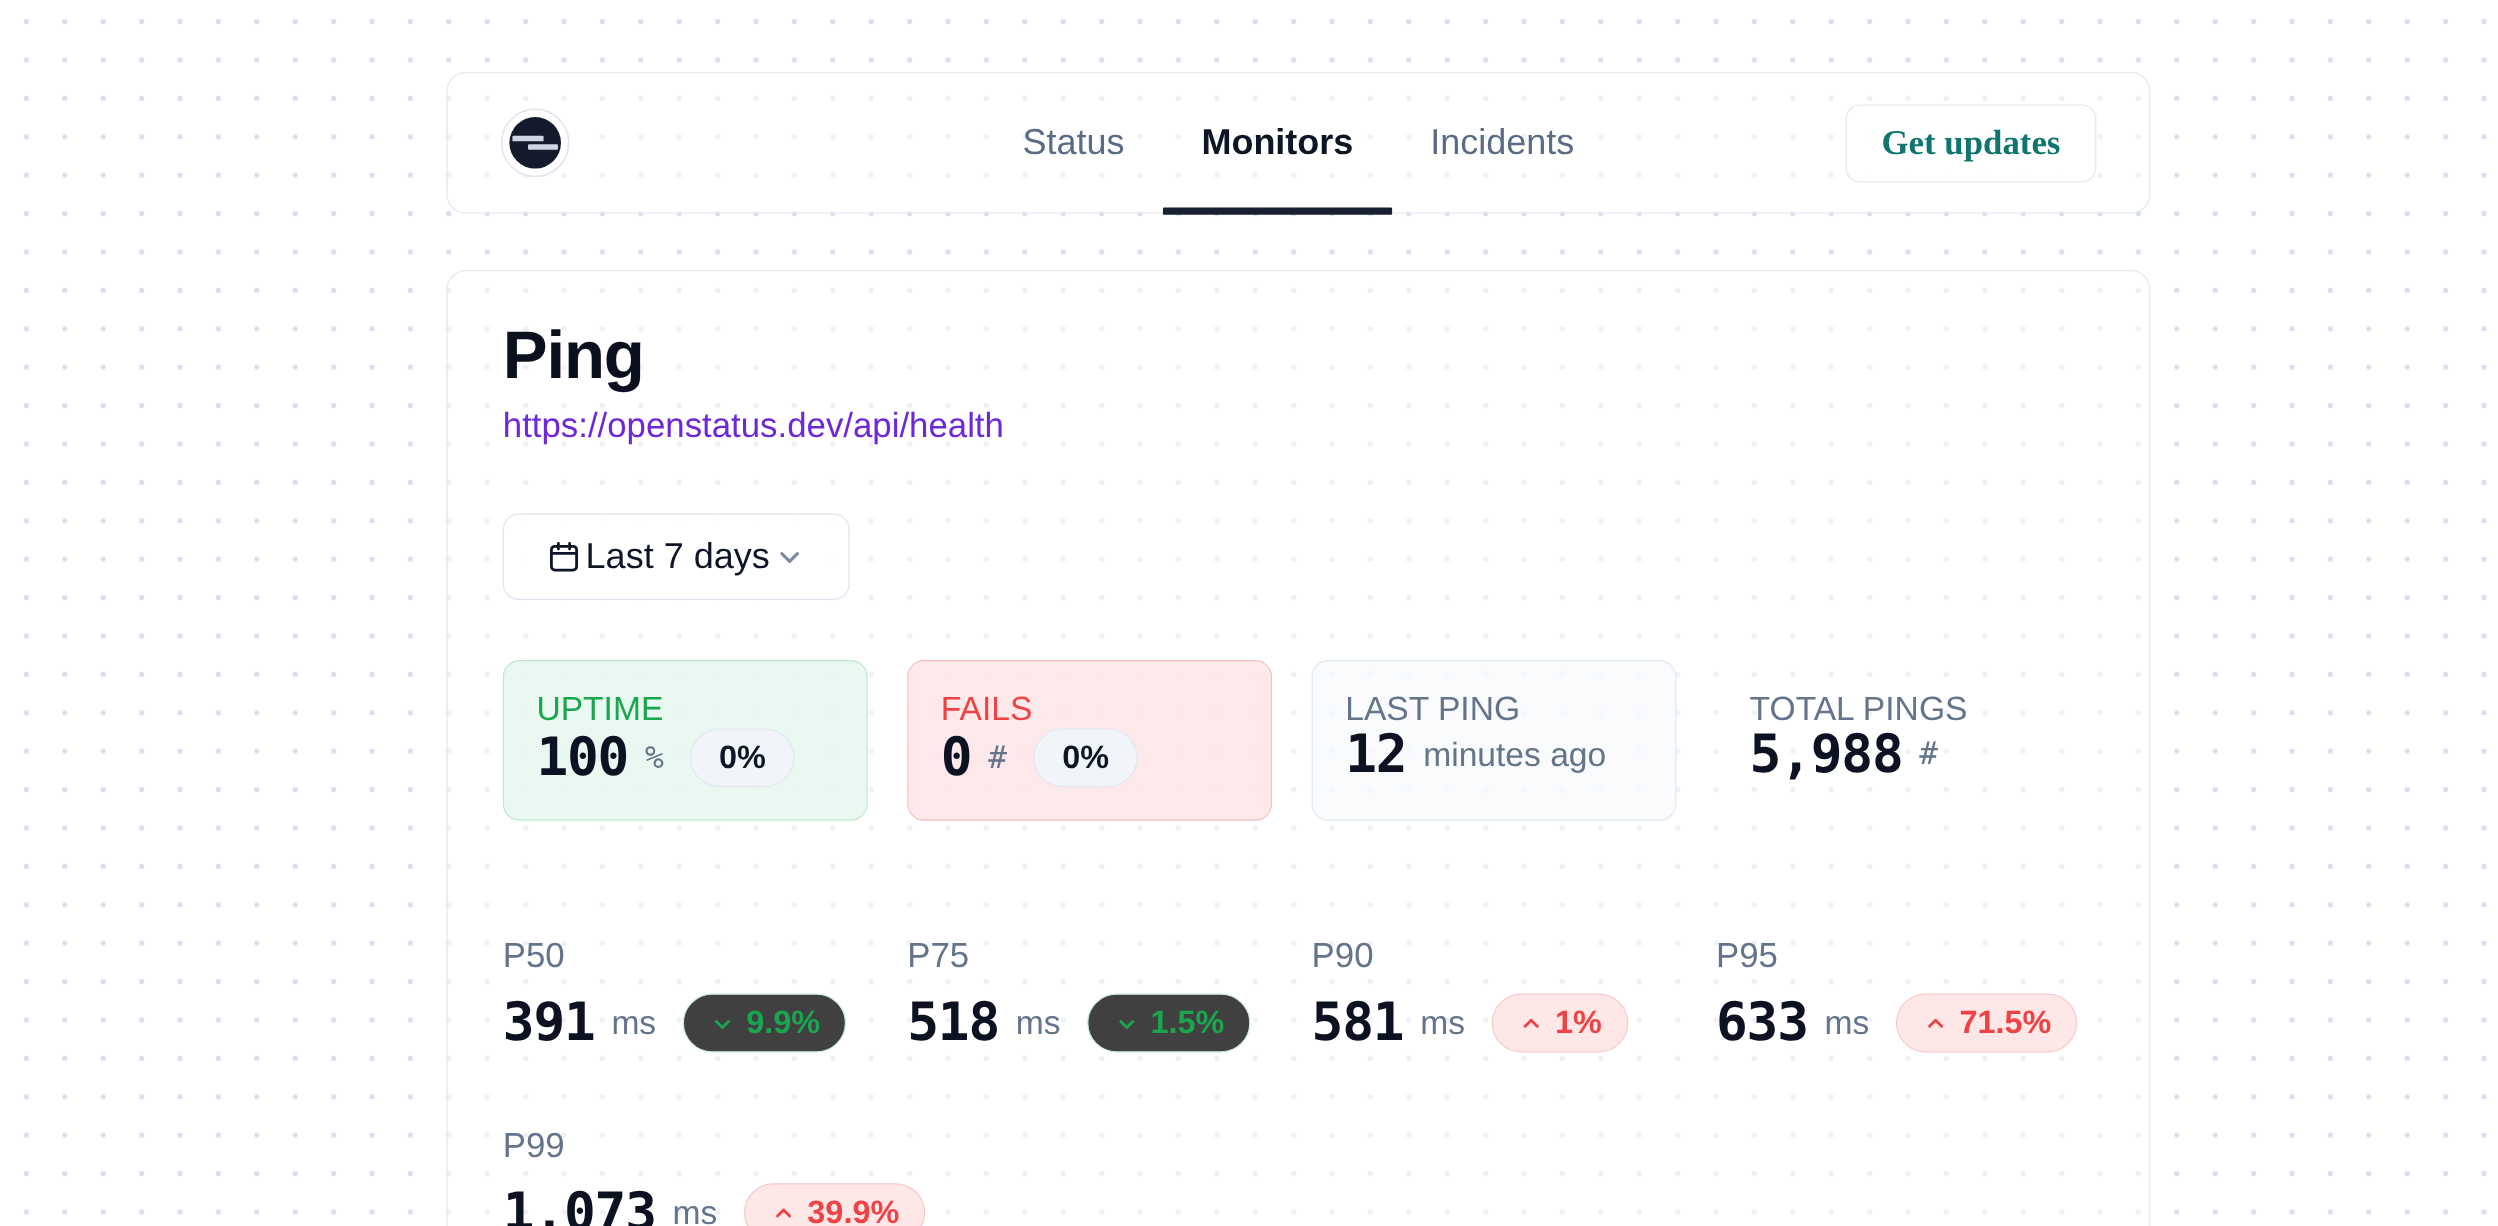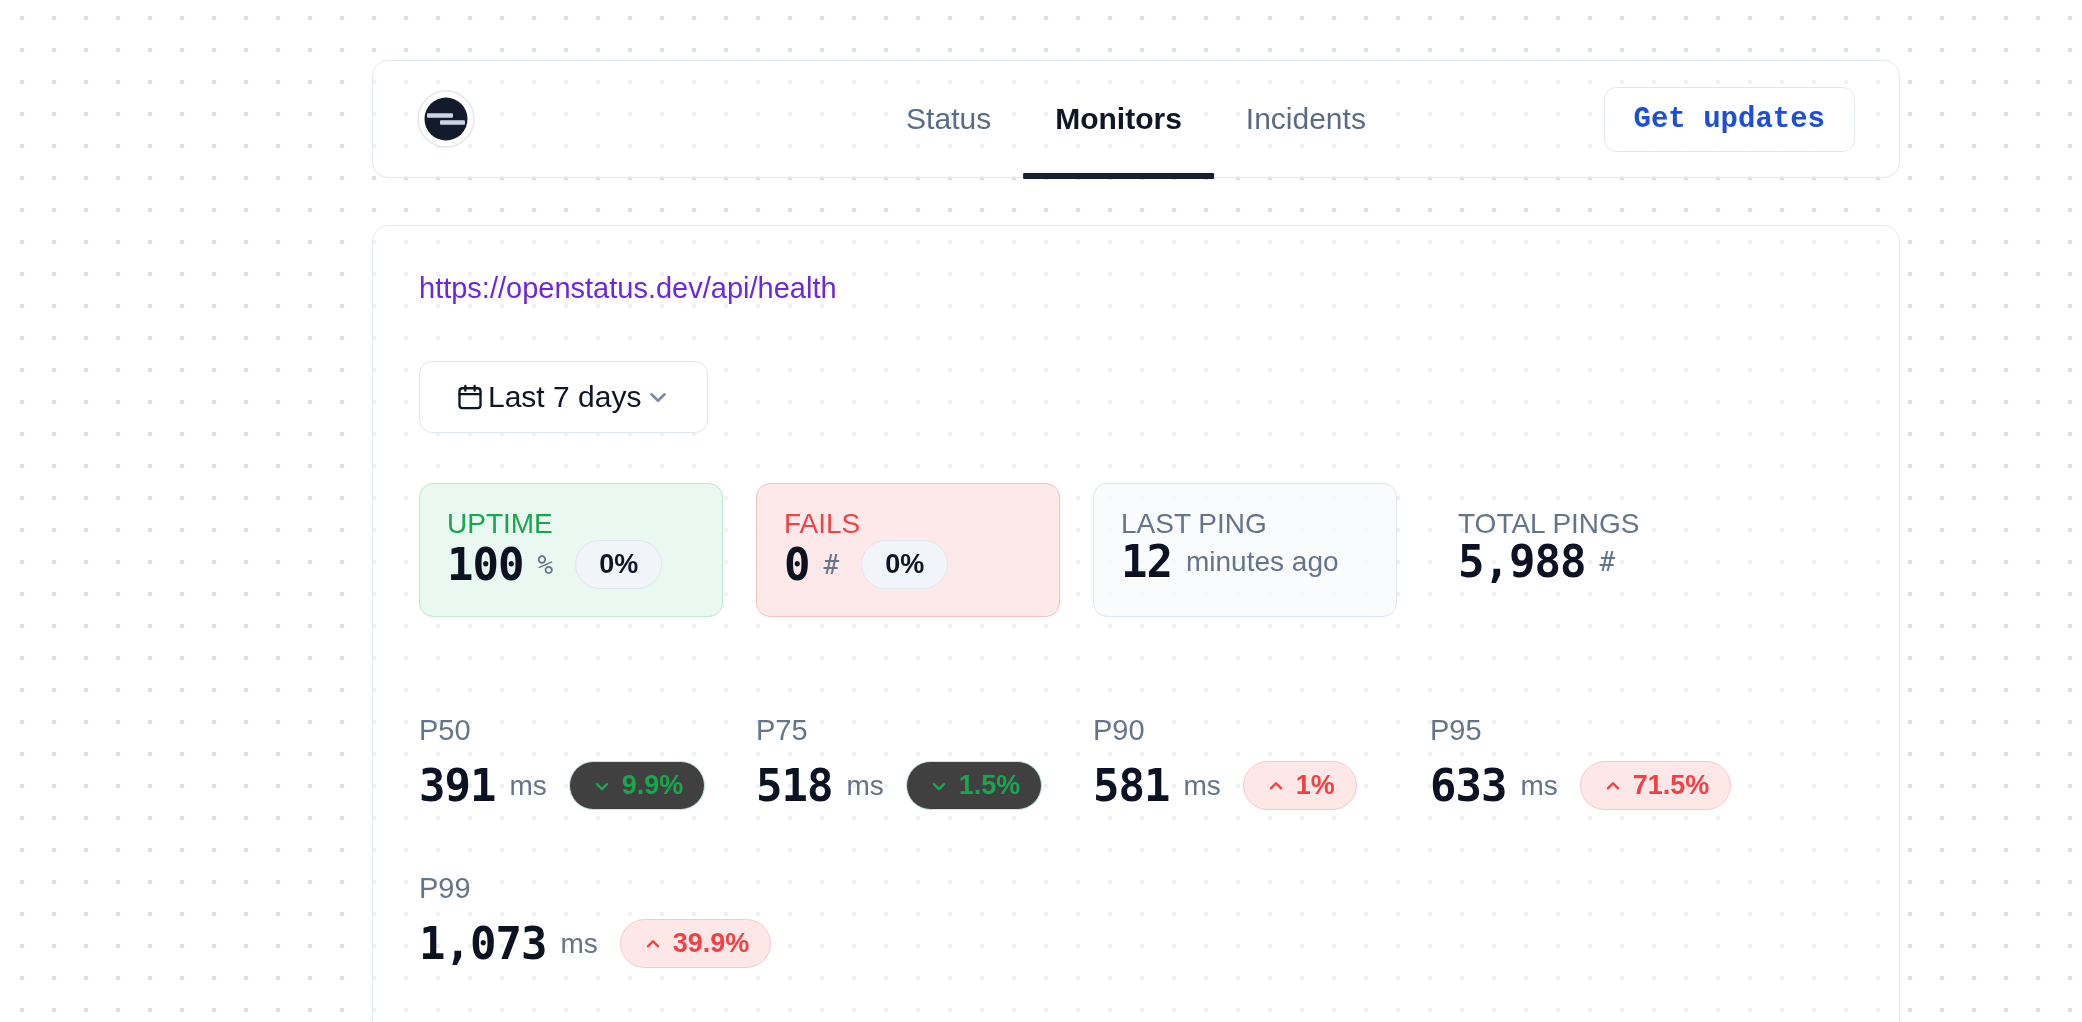--- a/index.html
+++ b/index.html
@@ -10,21 +10,21 @@
     background-image: radial-gradient(circle, #d9dfee 2.2px, transparent 2.5px);
     background-size: 32px 32px;
     background-position: 6px 2px;
     color: #0c1222;
   }
   .canvas { position: relative; width: 2082px; height: 1022px; }
 
   .card {
     position: absolute;
     left: 372px;
-    width: 1528px;
+    width: 1420px;
     background: rgba(255,255,255,0.55);
     border: 1px solid #e2e8f0;
     border-radius: 16px;
   }
 
   
   .header-card {
     top: 60px;
     height: 118px;
     display: flex;
@@ -58,24 +58,24 @@
     height: 6px;
     background: #16202f;
     border-radius: 1px;
   }
   .cta-btn {
     margin-left: auto;
     background: rgba(255,255,255,0.9);
     border: 1px solid #e2e8f0;
     border-radius: 12px;
     padding: 15px 29px;
-    font-family: Liberation Mono, monospace;
+    font-family: Liberation Serif, serif;
     font-size: 29px;
     font-weight: 700;
-    color: #1d4ed8;
+    color: #0f766e;
     cursor: pointer;
   }
 
   
   .monitor-card {
     top: 225px;
     height: 1100px;
     padding: 36px 46px 46px 46px;
   }
   .monitor-title {
@@ -204,20 +204,21 @@
         <div class="tab-underline"></div>
       </div>
       <div class="nav-tab">Incidents</div>
     </nav>
 
     <button class="cta-btn">Get updates</button>
   </header>
 
   <main class="card monitor-card">
 
+    <h1 class="monitor-title">Ping</h1>
     <div class="monitor-url">https://openstatus.dev/api/health</div>
 
     <button class="period-btn">
       <svg width="28" height="28" viewBox="0 0 24 24" fill="none" stroke="#0e1526" stroke-width="2" stroke-linecap="round" stroke-linejoin="round">
         <rect x="3" y="4.5" width="18" height="17" rx="2.5"></rect>
         <line x1="8" y1="2.5" x2="8" y2="6.5"></line>
         <line x1="16" y1="2.5" x2="16" y2="6.5"></line>
         <line x1="3" y1="9.5" x2="21" y2="9.5"></line>
       </svg>
       <span>Last 7 days</span>

